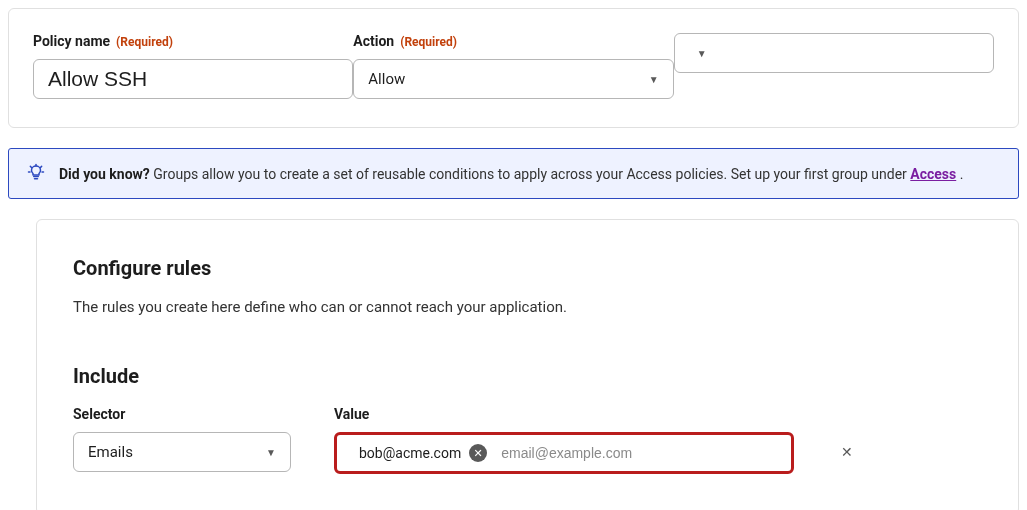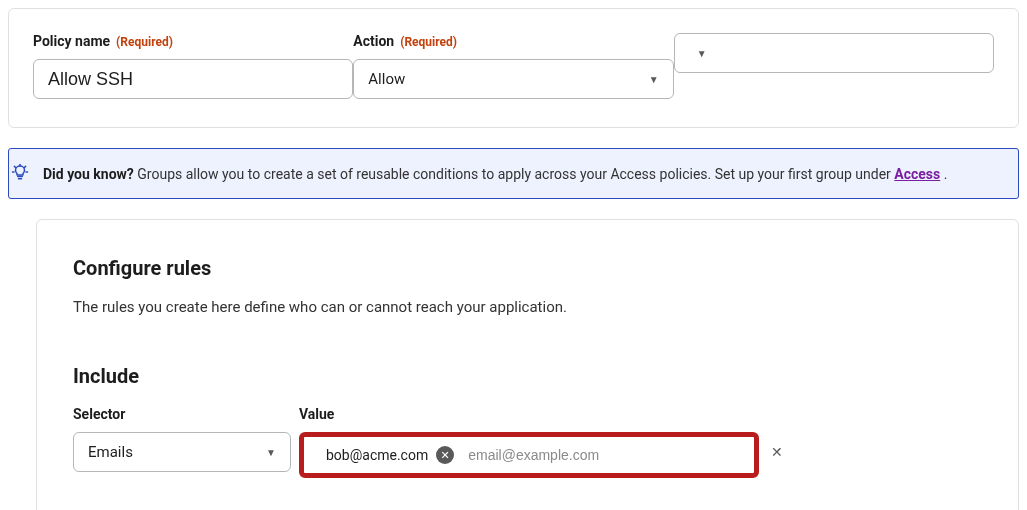--- a/index.html
+++ b/index.html
@@ -28,55 +28,55 @@
       height: 40px;
       padding: 0 14px;
       font-size: 15px;
       display: flex;
       align-items: center;
       background: #fff;
       color: #1d1d1d;
       width: 100%;
     }
     .text-input input {
-      border: none; outline: none; font-size: 18px; width: 100%; color: #1d1d1d; background: transparent;
+      border: none; outline: none; font-size: 21px; width: 100%; color: #1d1d1d; background: transparent;
     }
     .select-box { justify-content: space-between; cursor: pointer; }
     .select-box.placeholder { color: #7a7a7a; }
     .caret { font-size: 10px; color: #595959; margin-left: 8px; }
 
     .banner {
       border: 1px solid #2c49c0;
       background: #eef2ff;
       border-radius: 3px;
       margin: 20px 8px 0 8px;
-      padding: 14px 2px;
+      padding: 14px 18px;
       display: flex;
       align-items: center;
       gap: 14px;
       font-size: 14px;
       color: #333;
     }
     .banner-icon {
       color: #2c49c0;
       flex-shrink: 0;
     }
     .banner b { color: #1d1d1d; font-weight: 700; }
     .banner a { color: #7a1ea1; font-weight: 700; text-decoration: underline; }
 
     .rules-card { padding: 36px 36px 40px 36px; margin-top: 20px; margin-left: 36px; }
     .rules-title { font-size: 20px; font-weight: 700; margin-bottom: 18px; }
     .rules-desc { font-size: 15px; color: #333; margin-bottom: 48px; }
     .include-title { font-size: 20px; font-weight: 700; margin-bottom: 18px; }
-    .rule-row { display: flex; gap: 8px; align-items: flex-start; }
+    .rule-row { display: flex; gap: 43px; align-items: flex-start; }
     .rule-col-selector { width: 218px; display: flex; flex-direction: column; gap: 10px; }
     .rule-col-value { flex: 1; display: flex; flex-direction: column; gap: 10px; max-width: 460px; }
     .col-label { font-weight: 700; font-size: 14px; }
     .tags-input {
-      border: 5px solid #b91c1c;
+      border: 3px solid #b91c1c;
       border-radius: 6px;
       min-height: 40px;
       padding: 5px 8px;
       display: flex;
       align-items: center;
       gap: 8px;
       flex-wrap: wrap;
     }
     .tag {
       display: inline-flex; align-items: center; gap: 8px;

